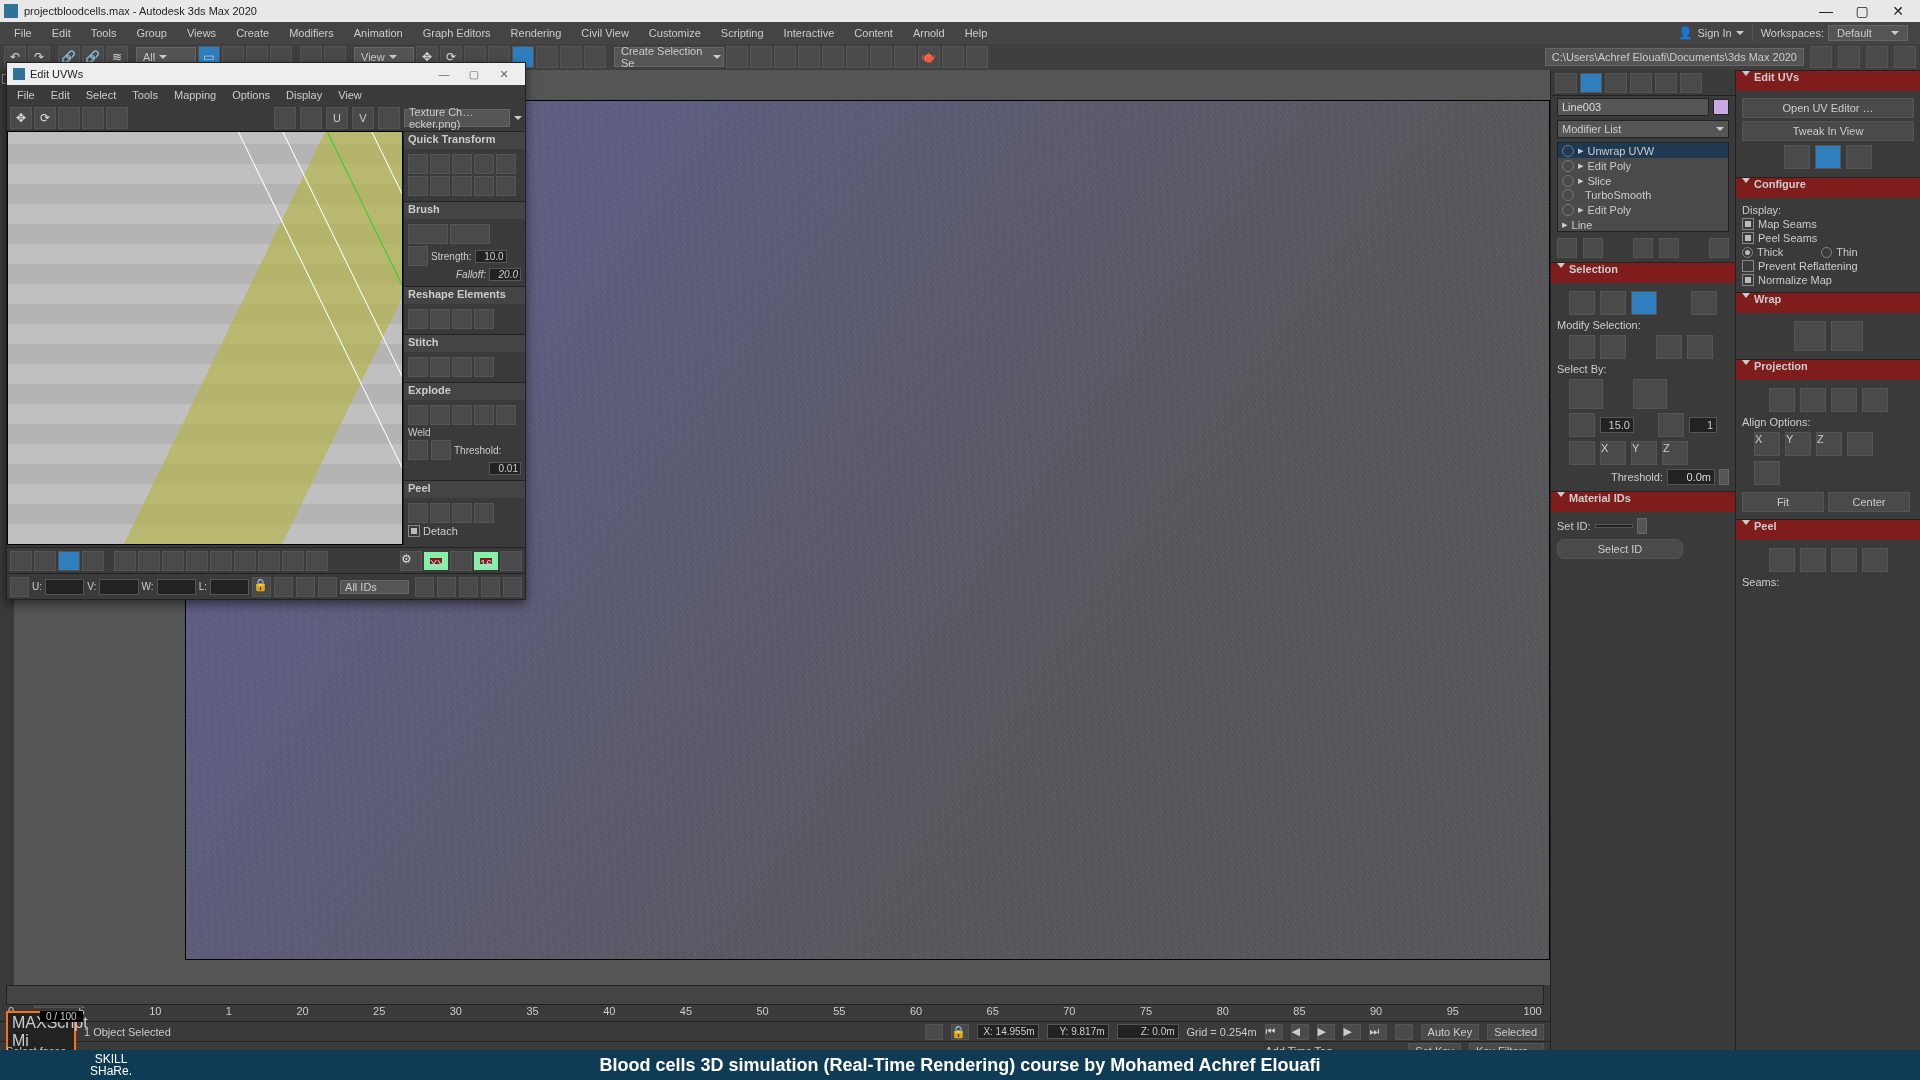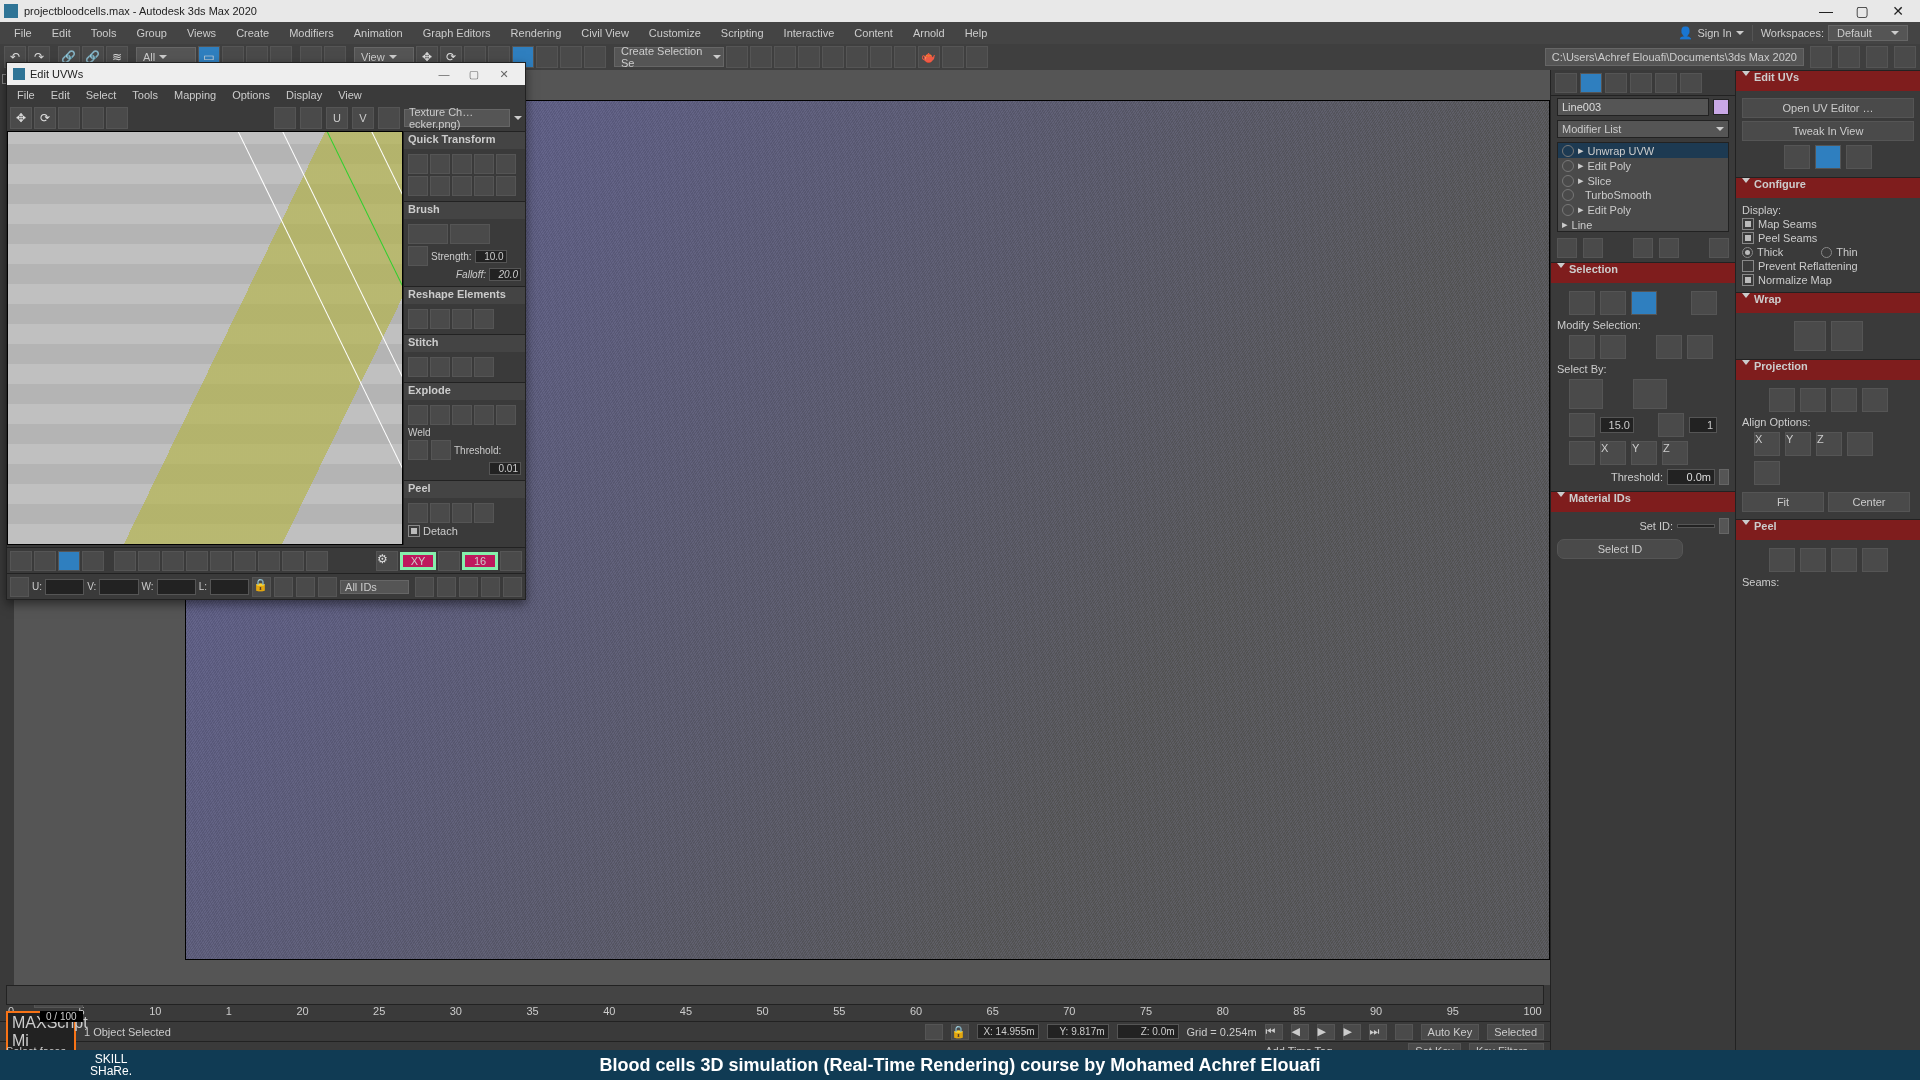--- a/index.html
+++ b/index.html
@@ -107,21 +107,21 @@
   .uvdlg .sidepane .irow { display: flex; gap: 2px; flex-wrap: wrap; margin: 2px 0; }
   .uvdlg .sidepane .isq { width: 20px; height: 20px; background: #4a4a4a; border: 1px solid #555; }
   .uvdlg .sidepane .isq.w { width: 40px; }
   .uvdlg .sidepane .lab { font-size: 10px; }
   .uvdlg .sidepane .nf { display: flex; align-items: center; gap: 3px; margin: 2px 0; }
   .uvdlg .sidepane .nf .inp { width: 32px; background: #222; border: 1px solid #555; padding: 0 2px; font-size: 10px; text-align: right; }
   .uvdlg .sidepane .ck { display: flex; align-items: center; gap: 3px; font-size: 10px; margin: 1px 0;}
   .uvdlg .dfoot1 { position: absolute; bottom: 26px; left: 0; right: 0; height: 26px; background: #3a3a3a; border-top: 1px solid #222; display: flex; align-items: center; gap: 2px; padding: 0 3px; }
   .uvdlg .dfoot1 .box { width: 22px; height: 20px; border: 1px solid #555; background: #4a4a4a; }
   .uvdlg .dfoot1 .box.selbox { background: #2f7fbf; }
-  .uvdlg .dfoot1 .xy { width: 36px; height: 18px; background: #be185d; border: 3px solid #86efac; text-align: center; }
+  .uvdlg .dfoot1 .xy { width: 24px; height: 18px; background: #7f1d1d; border: 6px solid #86efac; text-align: center; }
   .uvdlg .dfoot2 { position: absolute; bottom: 0; left: 0; right: 0; height: 26px; background: #3a3a3a; border-top: 1px solid #222; display: flex; align-items: center; gap: 3px; padding: 0 3px; }
   .uvdlg .dfoot2 .box { width: 22px; height: 20px; border: 1px solid #555; background: #4a4a4a; }
   .uvdlg .dfoot2 .fld { width: 46px; height: 16px; background: #222; border: 1px solid #555; }
   .uvdlg .dfoot2 .dd { width: 80px; height: 14px; background: #555; border: 1px solid #666; padding: 0 4px; }
   .uvdlg .dfoot2 .lbl { font-size: 10px; }
 
   
   .timepanel { position: absolute; left: 0; right: 370px; bottom: 0; height: 95px; background: #3a3a3a; }
   .trackbar { height: 20px; background: #444; position: relative; margin: 0 6px; border: 1px solid #222; }
   .autokey { position: absolute; left: 34px; bottom: 72px; padding: 2px 6px; border: 1px solid #555; background: #4a4a4a; }
@@ -540,21 +540,21 @@
         </div>
       </div>
     </div>
 
     <div class="rollup" data-name="material-ids-rollup">
       <div class="rollup-hdr" data-name="material-ids-header">
           <span class="arrow"></span>
           <span class="title">Material IDs</span>
         </div>
       <div class="rollup-body">
-        <div class="numfield" style="justify-content:flex-end;">
+        <div class="numfield" style="">
           <span data-name="set-id-label">Set ID:</span>
           <div class="inp" style="width:38px;" data-name="set-id-field"></div>
           <div class="spin" data-name="spinner-icon"></div>
         </div>
         <div class="row2">
           <div class="btnwide" style="flex:1;border-radius:7px;" data-name="select-id-button">Select ID</div>
           <div class="inp" style="width:38px;align-self:center;" data-name="select-id-field"></div>
           <div class="spin" style="align-self:center;" data-name="spinner-icon"></div>
         </div>
       </div>

